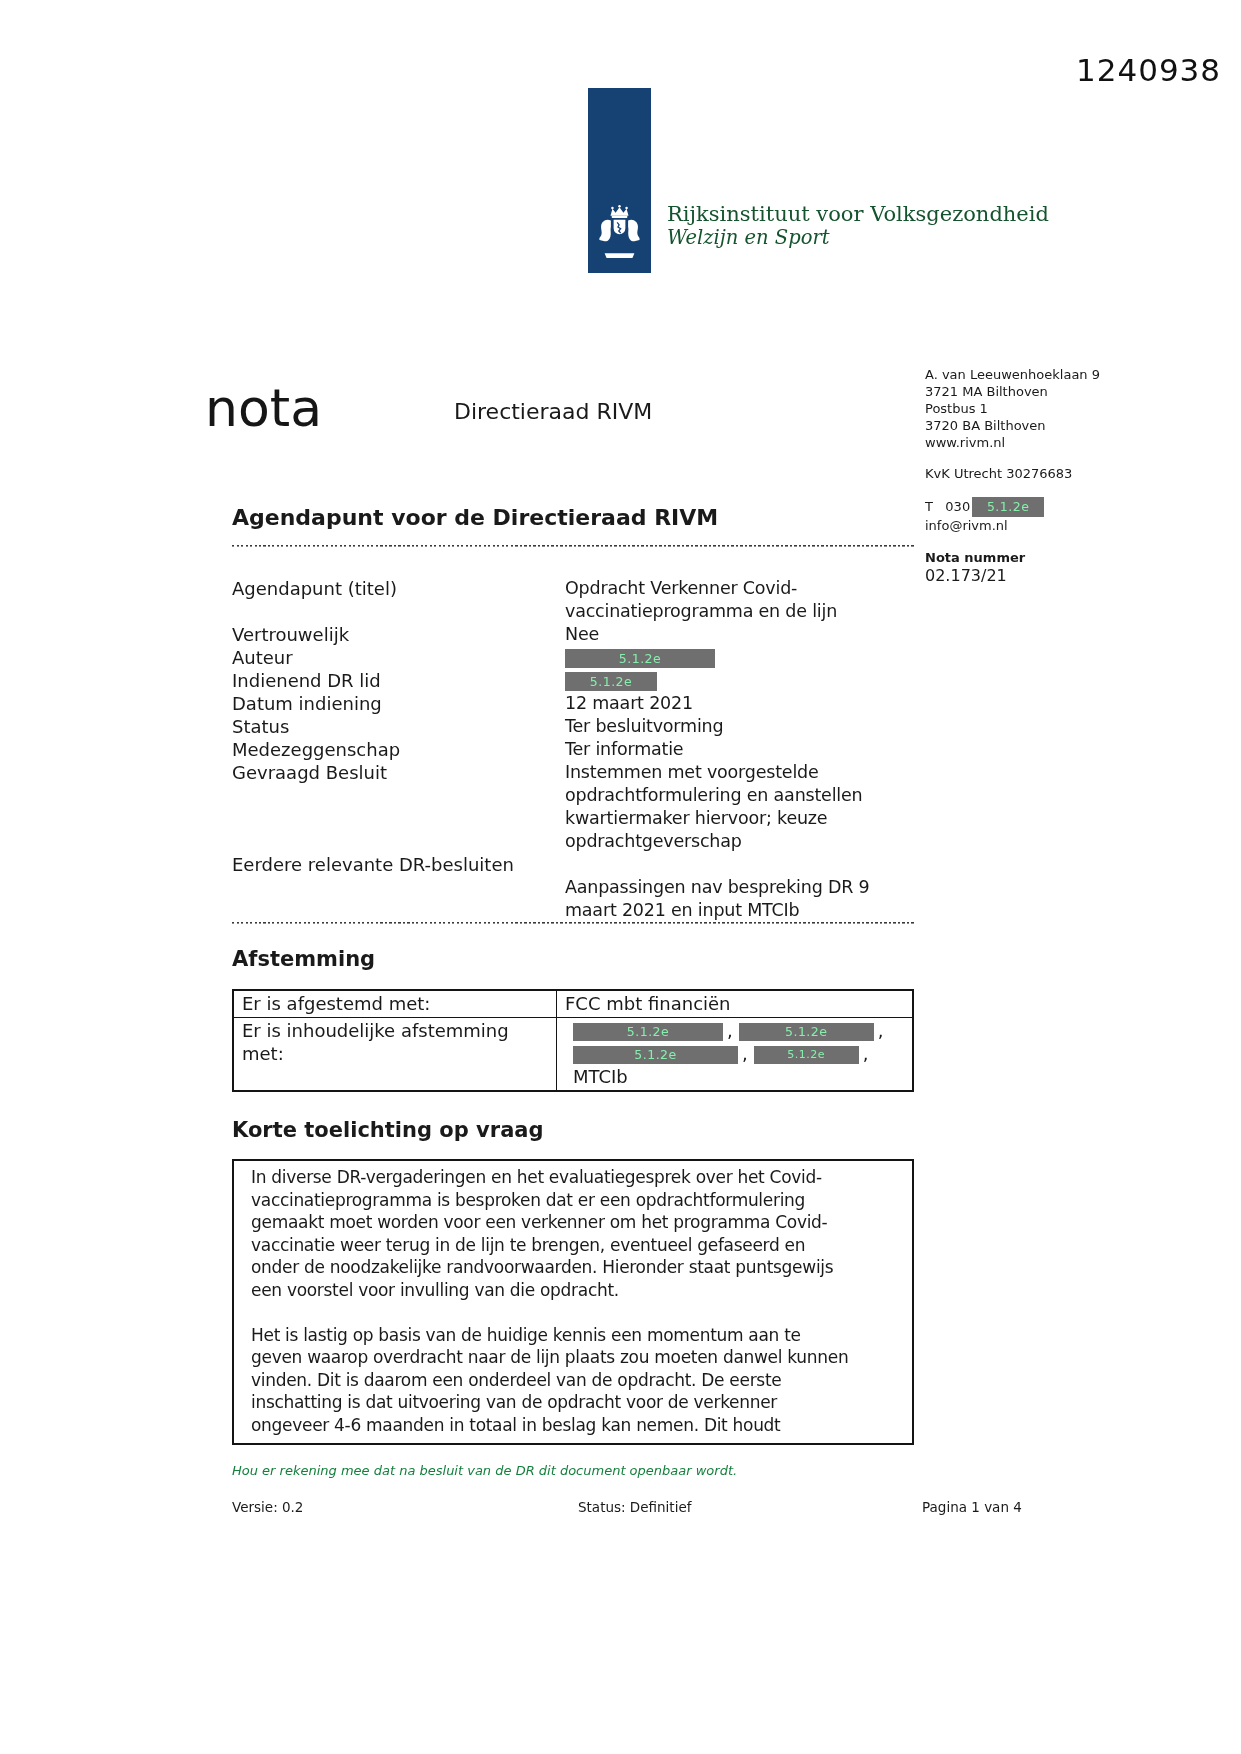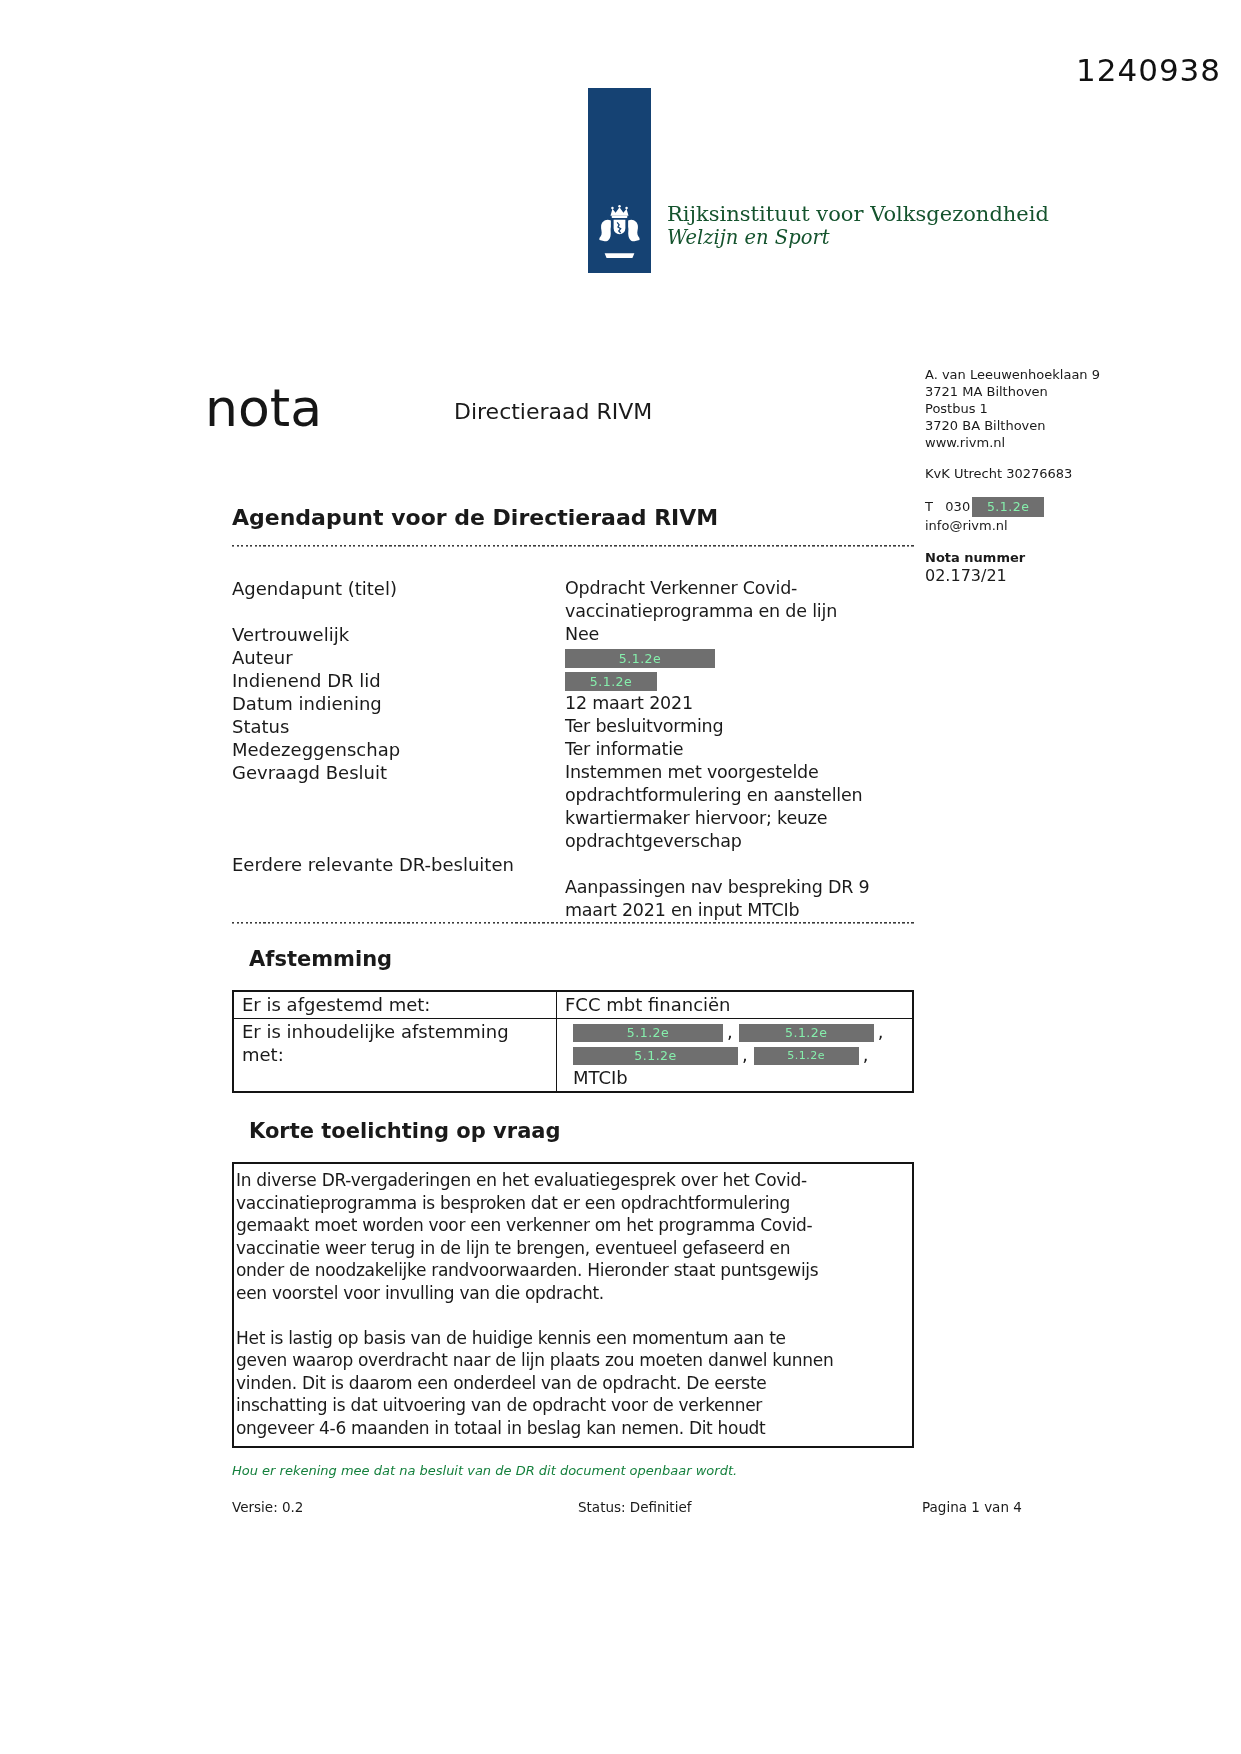--- a/index.html
+++ b/index.html
@@ -43,33 +43,33 @@
   .dashline { height:2px; margin-top:13px;
     background:repeating-linear-gradient(90deg,#3a3a3a 0 2px,transparent 2px 4.5px);
     background-size:auto 1.6px; background-repeat:repeat-x; background-position:0 0; }
   .dashline2 { margin-top:0; }
 
   .fields { margin-top:30px; font-size:18px; line-height:23px; }
   .frow { display:flex; }
   .flabel { width:333px; flex:none; }
   .fvalue { flex:1; white-space:pre; font-size:17.5px; letter-spacing:-0.2px; }
 
-  .sec-h { margin:17px; font-size:21px; line-height:28px; font-weight:bold; }
+  .sec-h { margin:0; font-size:21px; line-height:28px; font-weight:bold; }
   .h-afstemming { margin-top:21px; }
   .h-toelichting { margin-top:24px; }
 
   table.afst { margin-top:16px; width:682px; border-collapse:collapse; border:2px solid #141414; table-layout:fixed; }
   table.afst td { border:1.5px solid #141414; vertical-align:top; padding:1px 8px 2px 8px; font-size:18px; line-height:23px; }
   td.c1 { width:306px; white-space:pre-line; }
   td.c2 { font-size:17.5px; }
   .rline { height:23px;padding-left:8px; }
   .rline .redact { height:18px; line-height:18px; }
   .comma { margin:0 6px 0 4px; }
 
-  .toel-box { margin-top:15px; border:2px solid #141414; padding:5px 11px 7px 2px; }
+  .toel-box { margin-top:15px; border:2px solid #141414; padding:5px 11px 7px 17px; }
   .toel-box .para { white-space:pre; font-size:17px; line-height:22.5px; letter-spacing:-0.3px; }
   .toel-box .para + .para { margin-top:22.5px; }
 
   
   .footer-note { left:232px; top:1463px; font-size:13px; font-style:italic; color:#15803d; }
   .footer-version { left:232px; top:1499px; font-size:13.5px; }
   .footer-status { left:578px; top:1499px; font-size:13.5px; }
   .footer-page { left:922px; top:1499px; font-size:13.5px; }
 </style>
 </head>

